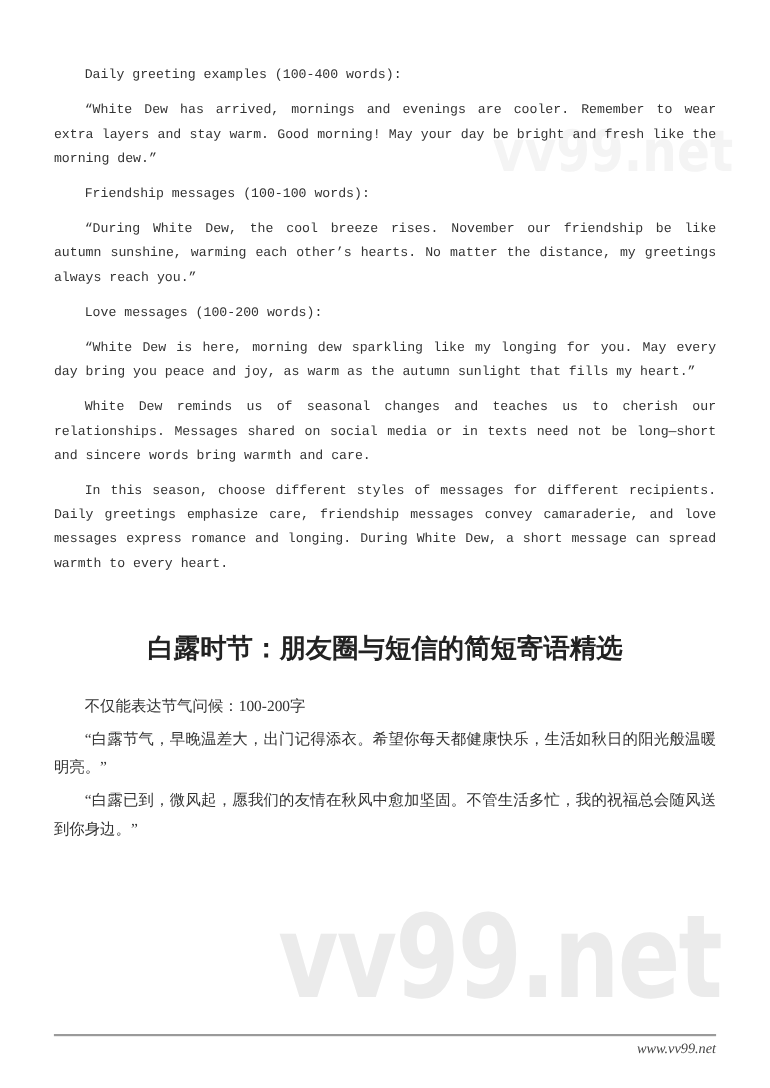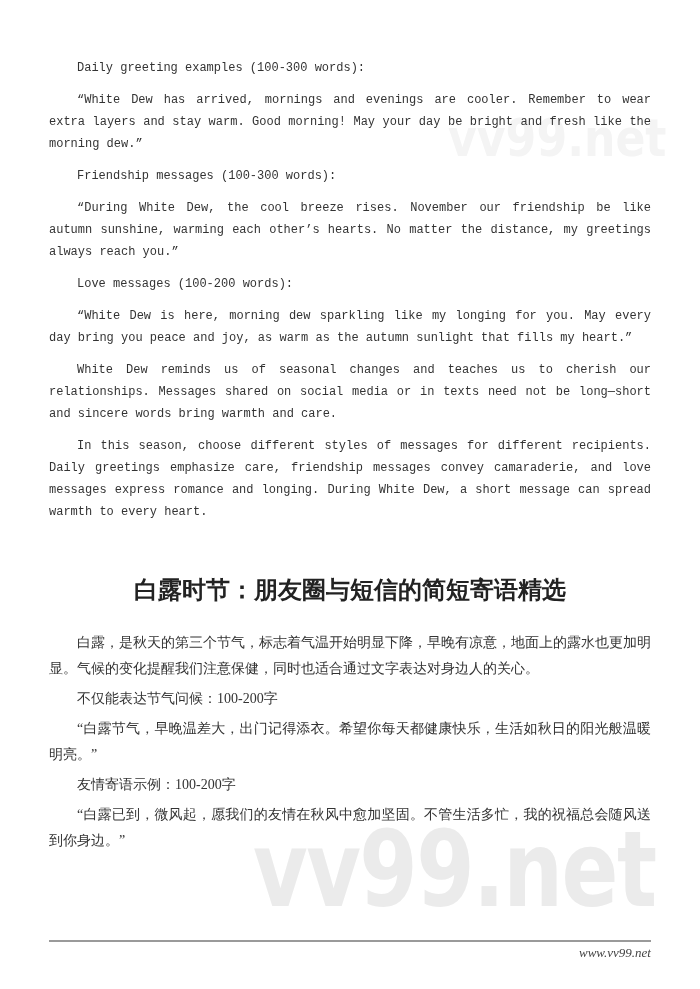--- a/index.html
+++ b/index.html
@@ -112,37 +112,35 @@
 
 <div class="page">
 
   <div class="watermark watermark-faint">vv99.net</div>
 
   <div class="watermark watermark-main">vv99.net</div>
 
   <div class="content">
 
     <section class="english">
-      <p class="para">Daily greeting examples (100-300 words):</p>
+      <p class="para">Daily greeting examples (100-400 words):</p>
       <p class="para">“White Dew has arrived, mornings and evenings are cooler. Remember to wear extra layers and stay warm. Good morning! May your day be bright and fresh like the morning dew.”</p>
-      <p class="para">Friendship messages (100-300 words):</p>
+      <p class="para">Friendship messages (100-100 words):</p>
       <p class="para">“During White Dew, the cool breeze rises. November our friendship be like autumn sunshine, warming each other’s hearts. No matter the distance, my greetings always reach you.”</p>
       <p class="para">Love messages (100-200 words):</p>
       <p class="para">“White Dew is here, morning dew sparkling like my longing for you. May every day bring you peace and joy, as warm as the autumn sunlight that fills my heart.”</p>
       <p class="para">White Dew reminds us of seasonal changes and teaches us to cherish our relationships. Messages shared on social media or in texts need not be long—short and sincere words bring warmth and care.</p>
       <p class="para">In this season, choose different styles of messages for different recipients. Daily greetings emphasize care, friendship messages convey camaraderie, and love messages express romance and longing. During White Dew, a short message can spread warmth to every heart.</p>
     </section>
 
     <h1 class="heading">白露时节：朋友圈与短信的简短寄语精选</h1>
 
     <section class="chinese">
-      <p class="cpara">白露，是秋天的第三个节气，标志着气温开始明显下降，早晚有凉意，地面上的露水也更加明显。气候的变化提醒我们注意保健，同时也适合通过文字表达对身边人的关心。</p>
       <p class="cpara">不仅能表达节气问候：100-200字</p>
       <p class="cpara">“白露节气，早晚温差大，出门记得添衣。希望你每天都健康快乐，生活如秋日的阳光般温暖明亮。”</p>
-      <p class="cpara">友情寄语示例：100-200字</p>
       <p class="cpara">“白露已到，微风起，愿我们的友情在秋风中愈加坚固。不管生活多忙，我的祝福总会随风送到你身边。”</p>
     </section>
 
   </div>
 
   <div class="footer-line"></div>
   <div class="footer-url">www.vv99.net</div>
 
 </div>
 

